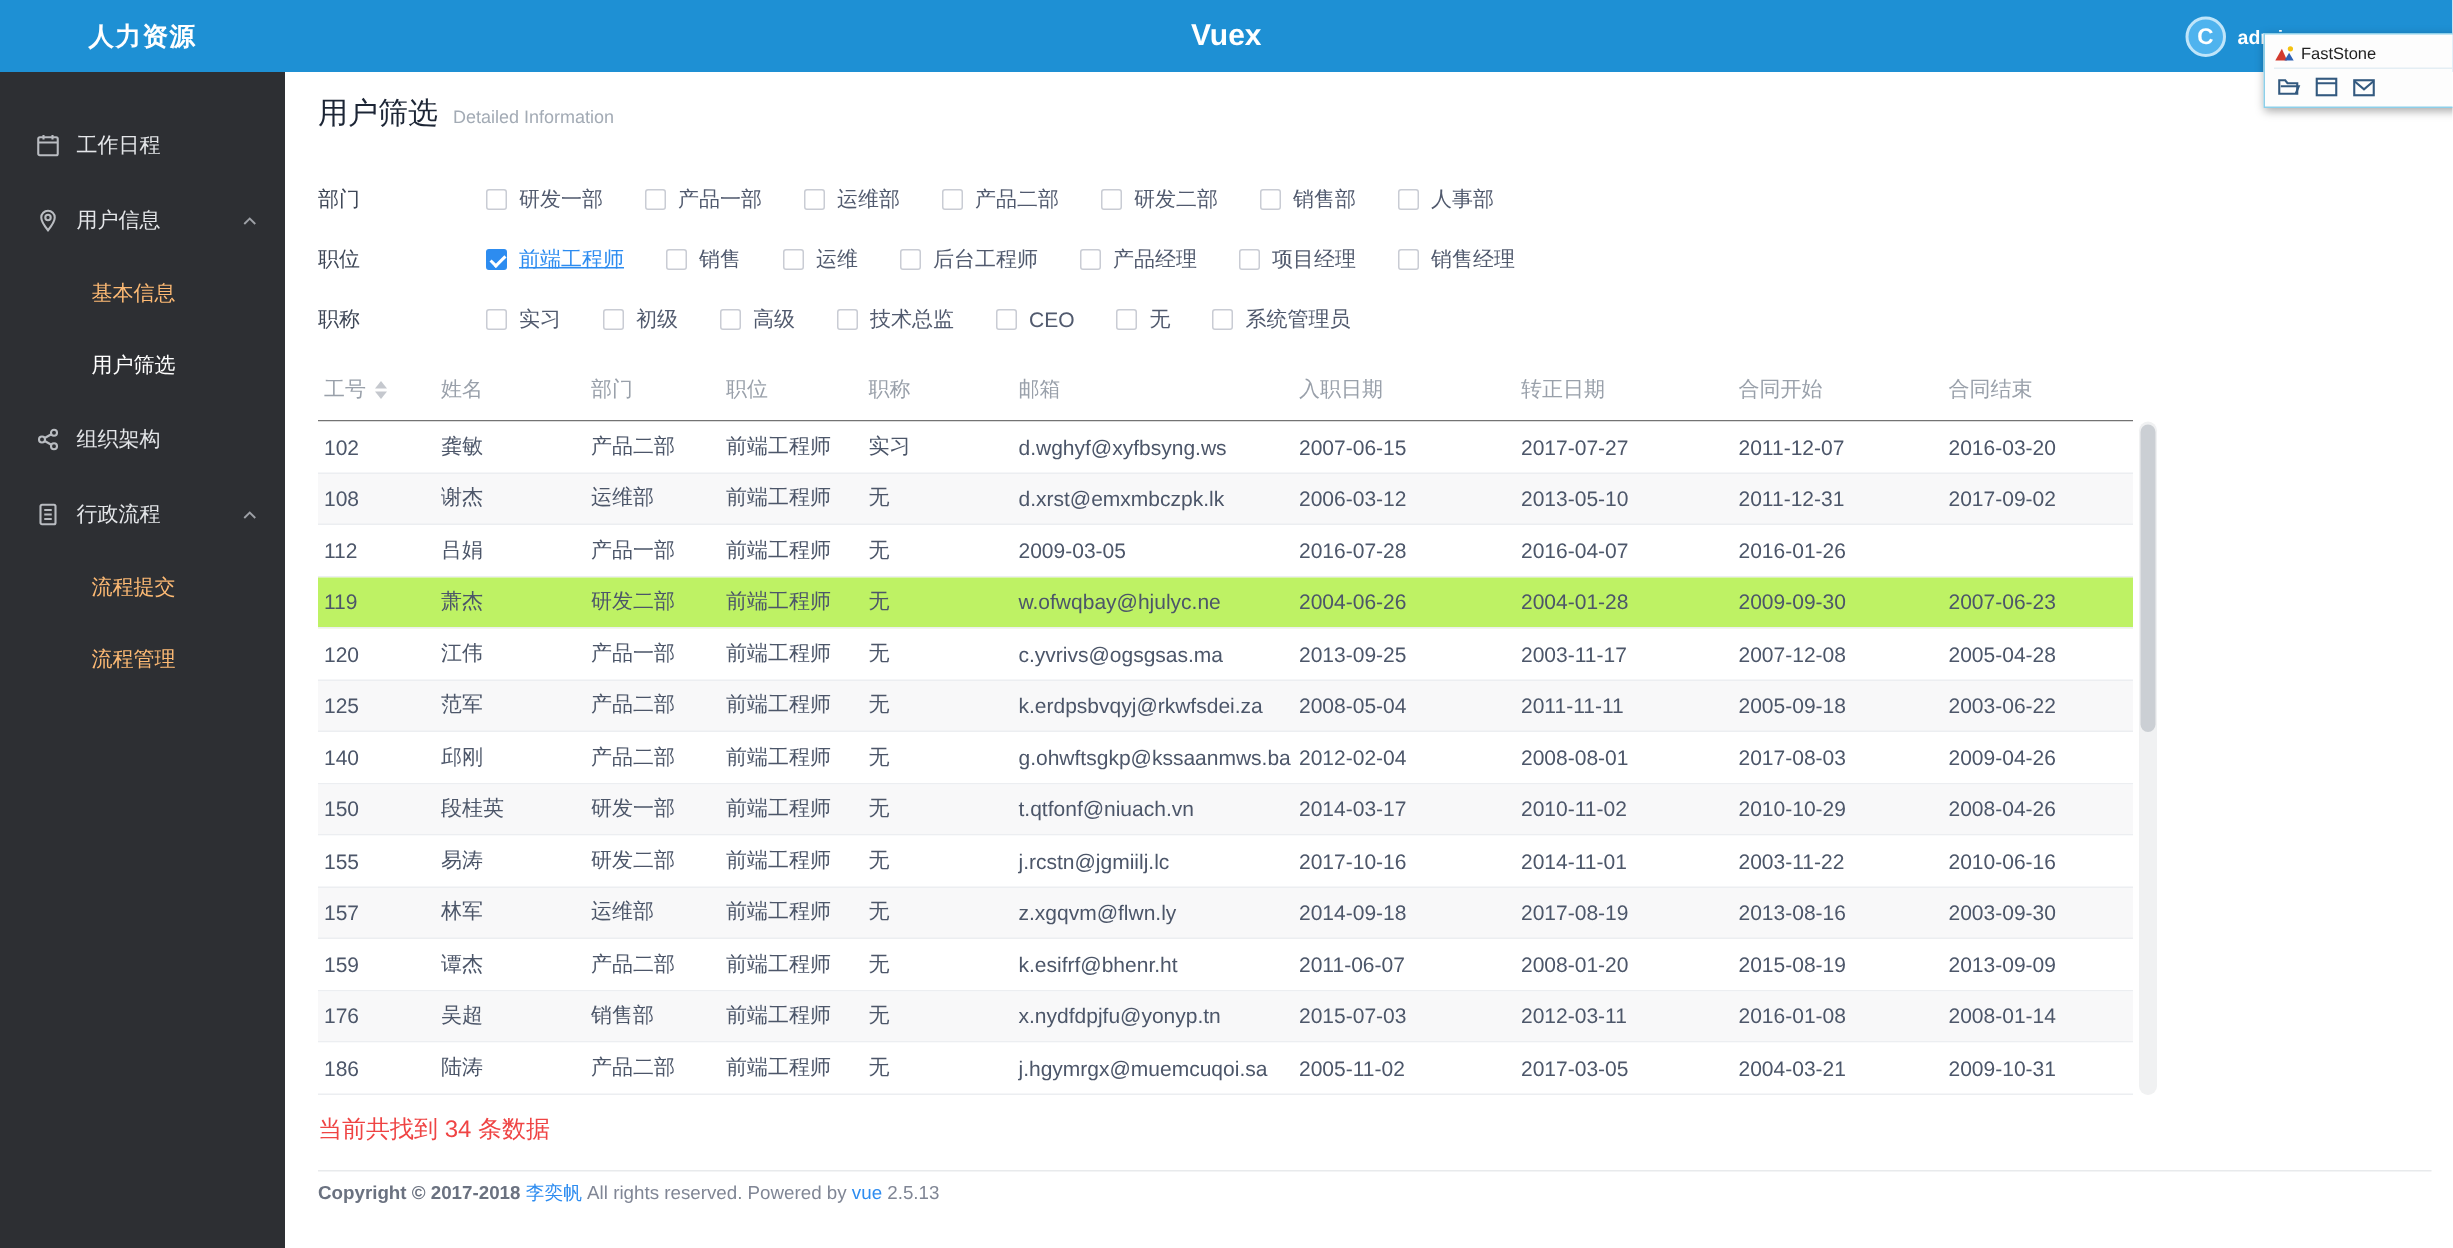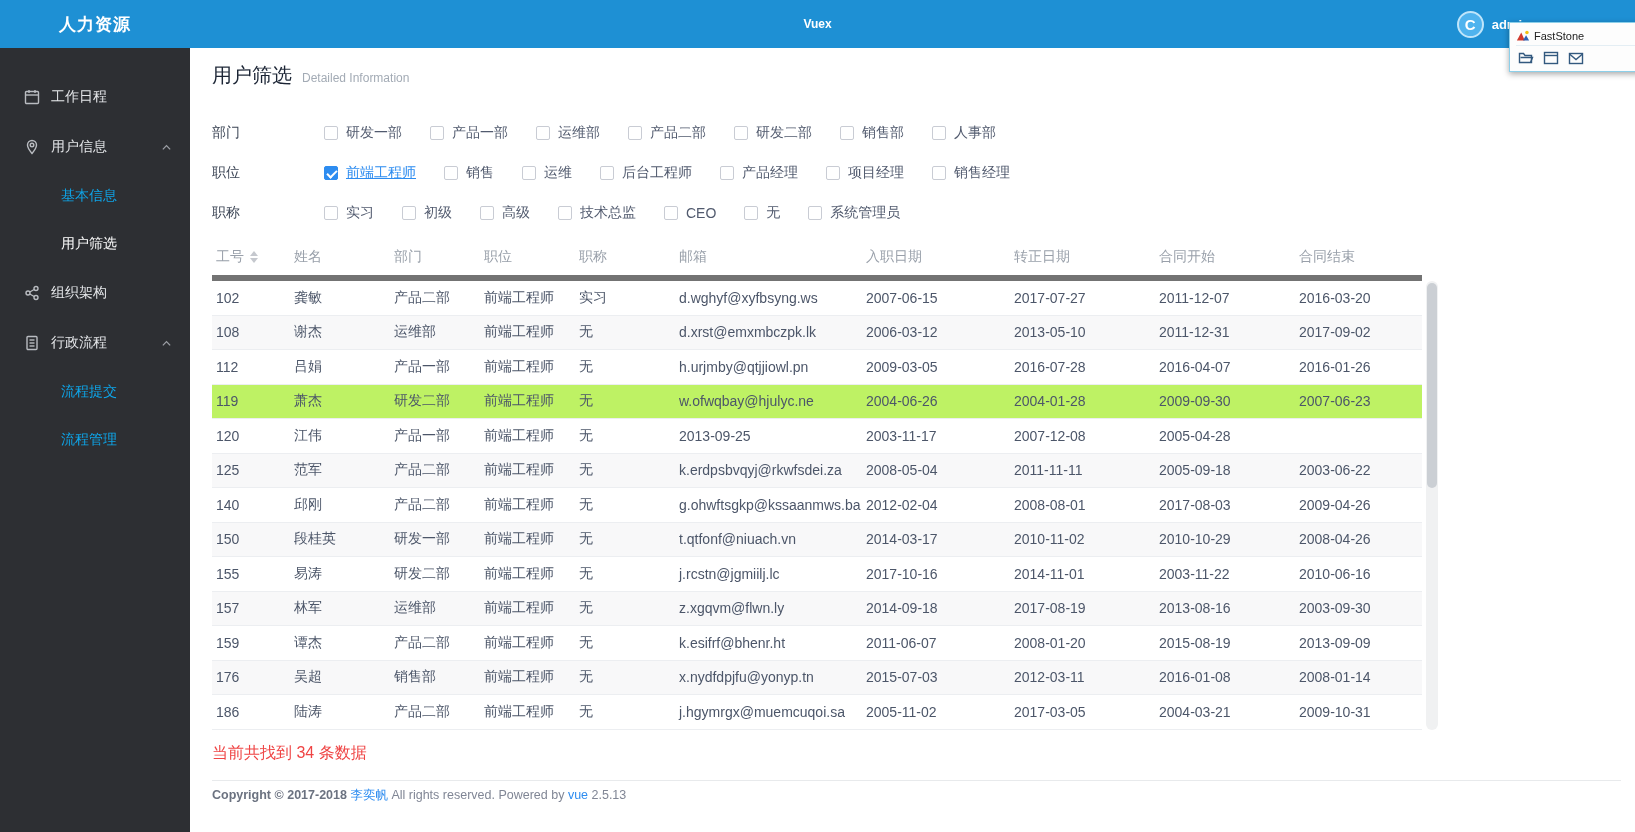--- a/index.html
+++ b/index.html
@@ -3,42 +3,42 @@
 <meta charset="utf-8">
 <style>
   * { margin:0; padding:0; box-sizing:border-box; }
   html,body { width:1635px; height:832px; overflow:hidden; }
   body { font-family:"Liberation Sans","DejaVu Sans",sans-serif; background:#fff; }
   .app { position:relative; width:1635px; height:624px; }
 
   
   .topbar { height:48px; background:#1e90d4; display:flex; align-items:center; position:relative; color:#fff; }
   .topbar .brand { width:190px; text-align:center; font-size:17px; font-weight:700; letter-spacing:1px; }
-  .topbar .center-title { position:absolute; left:0; right:0; text-align:center; font-size:12px; font-weight:700; pointer-events:none; }
+  .topbar .center-title { position:absolute; left:0; right:0; text-align:center; font-size:20px; font-weight:700; pointer-events:none; }
   .topbar .right { margin-left:auto; display:flex; align-items:center; gap:8px; padding-right:105px; }
   .avatar { width:27px; height:27px; border-radius:50%; background:#4fb3ee; border:2px solid #bfe5fa; color:#fff; font-size:15px; font-weight:700; display:flex; align-items:center; justify-content:center; }
   .username { font-size:13px; font-weight:700; color:#fff; }
 
   
   .fs-panel { position:absolute; left:1509px; top:22px; width:150px; height:50px; background:#fdfdfd;
     border:1px solid #8ccfe9; box-shadow:0 2px 6px rgba(0,0,0,.35); z-index:50; padding:3px 6px; }
   .fs-top { display:flex; align-items:center; gap:4px; height:20px; border-bottom:1px solid #e4eef4; }
   .fs-title { font-size:11px; font-weight:400; color:#222; }
   .fs-icons { display:flex; align-items:center; gap:9px; height:24px; padding-left:2px; }
   .fs-icons svg { display:block; }
 
   
   .layout { display:flex; height:784px; }
 
   
   .sidebar { width:190px; background:#2d2f33; color:#c9cbce; flex:none; padding-top:24px; }
   .menu-item { height:50px; display:flex; align-items:center; padding:0 18px 0 24px; font-size:14px; color:#e4e6e9; cursor:pointer; }
   .menu-item .mi-icon { width:16px; height:16px; margin-right:11px; color:#b9bcc1; flex:none; }
   .menu-item .chev { margin-left:auto; width:11px; height:11px; color:#9da0a6; }
-  .submenu-item { height:48px; display:flex; align-items:center; padding-left:61px; font-size:14px; color:#0ea5e9; cursor:pointer; }
+  .submenu-item { height:48px; display:flex; align-items:center; padding-left:61px; font-size:14px; color:#fdba74; cursor:pointer; }
   .submenu-item.active { color:#ffffff; }
   svg { stroke-width:1.4; }
 
   
   .main { flex:1; background:#fff; padding:14px 0 0 22px; position:relative; overflow:hidden; }
   .page-header { display:flex; align-items:baseline; gap:10px; }
   .page-title { font-size:20px; color:#1c2535; font-weight:500; }
   .page-subtitle { font-size:12px; color:#a3abb5; }
 
   
@@ -50,21 +50,21 @@
   .checkbox { width:14px; height:14px; border:1px solid #c9ccd4; border-radius:2px; background:#fff; position:relative; flex:none; }
   .checkbox.checked { background:#2d8cf0; border-color:#2d8cf0; }
   .checkbox.checked::after { content:""; position:absolute; left:4px; top:1px; width:4px; height:8px;
     border-right:2px solid #fff; border-bottom:2px solid #fff; transform:rotate(45deg); }
   .checkbox-label { margin-left:8px; font-size:14px; color:#515a6e; white-space:nowrap; }
   .checkbox-label.on { color:#2d8cf0; text-decoration:underline; }
 
   
   .table-wrap { margin-top:6px; width:1210px; position:relative; }
   .grid-cols { display:grid; grid-template-columns:78px 100px 90px 95px 100px 187px 148px 145px 140px 1fr; }
-  .thead { height:42px; border-bottom:6px solid #737373; }
+  .thead { height:42px; border-bottom:1px solid #737373; }
   .th { font-size:14px; color:#99a0aa; display:flex; align-items:center; padding-left:4px; white-space:nowrap; }
   .sort { display:inline-flex; flex-direction:column; margin-left:6px; gap:2px; }
   .sort i { display:block; width:0; height:0; border-left:4px solid transparent; border-right:4px solid transparent; }
   .sort .up { border-bottom:5px solid #c5c8ce; }
   .sort .down { border-top:5px solid #c5c8ce; }
   .tr { height:34.5px; border-bottom:1px solid #eceef1; background:#fff; }
   .tr.stripe { background:#f8f8f9; }
   .tr.hl { background:#bef264; }
   .td { font-size:14px; color:#4c5669; display:flex; align-items:center; padding-left:4px; white-space:nowrap; overflow:hidden; }
 
@@ -355,21 +355,20 @@
               <div class="td">2011-12-31</div>
               <div class="td">2017-09-02</div>
             </div>
 
   <div class="tr grid-cols">
               <div class="td">112</div>
               <div class="td">吕娟</div>
               <div class="td">产品一部</div>
               <div class="td">前端工程师</div>
               <div class="td">无</div>
-              <div class="td">h.urjmby@qtjjiowl.pn</div>
               <div class="td">2009-03-05</div>
               <div class="td">2016-07-28</div>
               <div class="td">2016-04-07</div>
               <div class="td">2016-01-26</div>
             </div>
 
   <div class="tr grid-cols stripe hl">
               <div class="td">119</div>
               <div class="td">萧杰</div>
               <div class="td">研发二部</div>
@@ -381,20 +380,21 @@
               <div class="td">2009-09-30</div>
               <div class="td">2007-06-23</div>
             </div>
 
   <div class="tr grid-cols">
               <div class="td">120</div>
               <div class="td">江伟</div>
               <div class="td">产品一部</div>
               <div class="td">前端工程师</div>
               <div class="td">无</div>
+              <div class="td">c.yvrivs@ogsgsas.ma</div>
               <div class="td">2013-09-25</div>
               <div class="td">2003-11-17</div>
               <div class="td">2007-12-08</div>
               <div class="td">2005-04-28</div>
             </div>
 
   <div class="tr grid-cols stripe">
               <div class="td">125</div>
               <div class="td">范军</div>
               <div class="td">产品二部</div>

